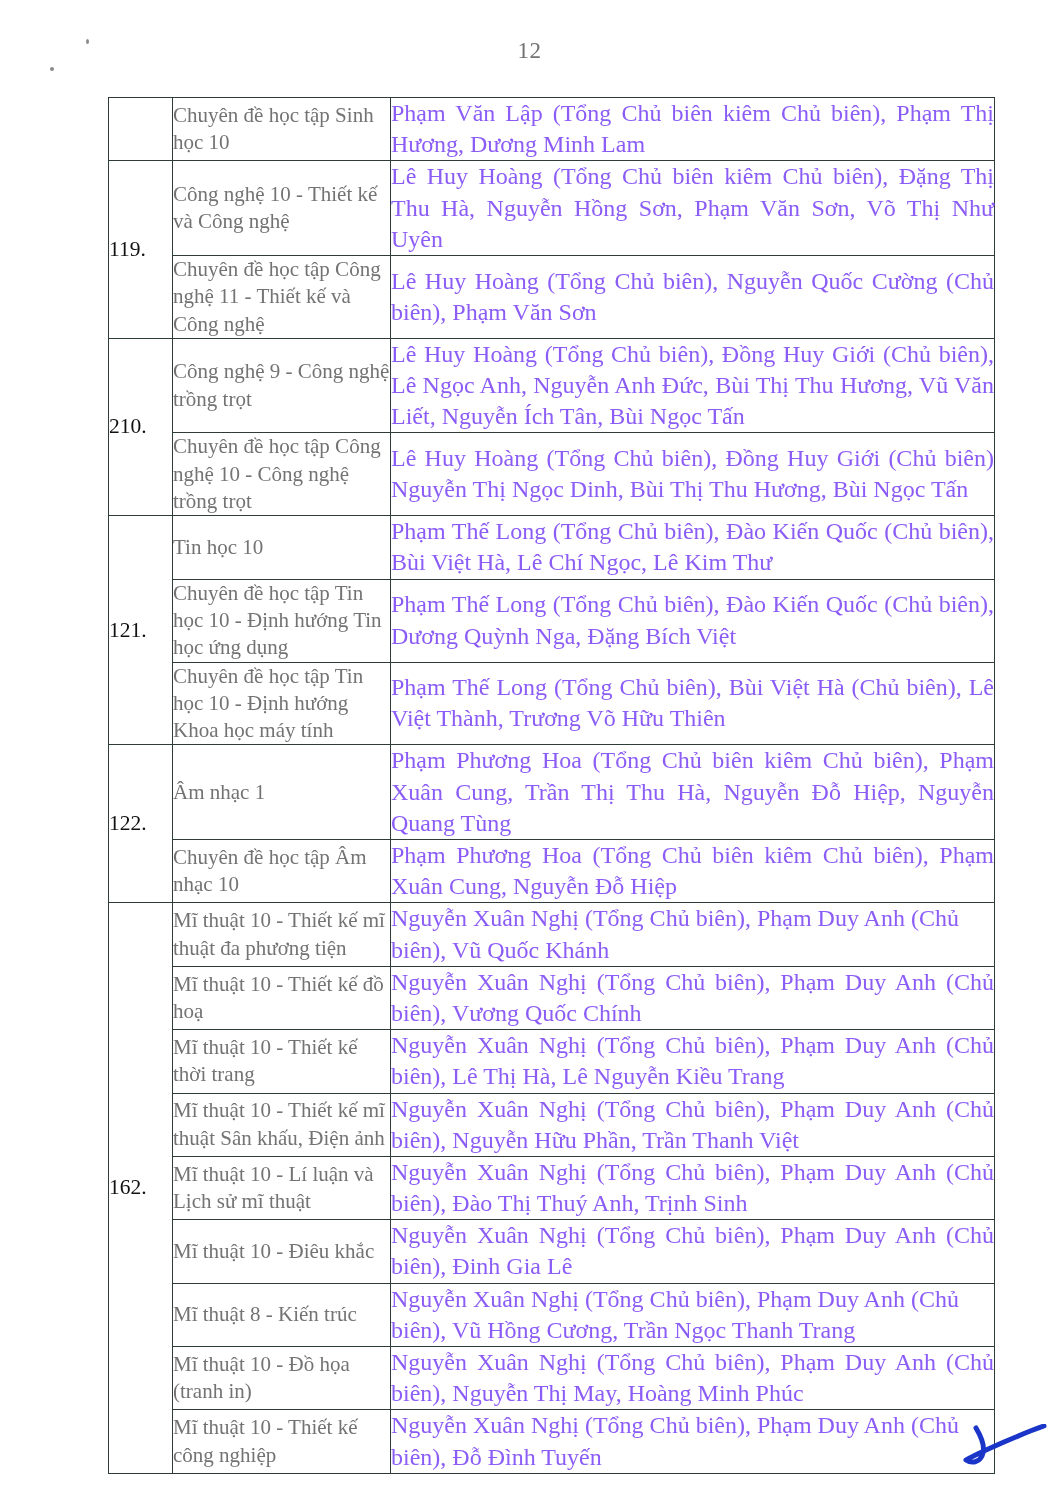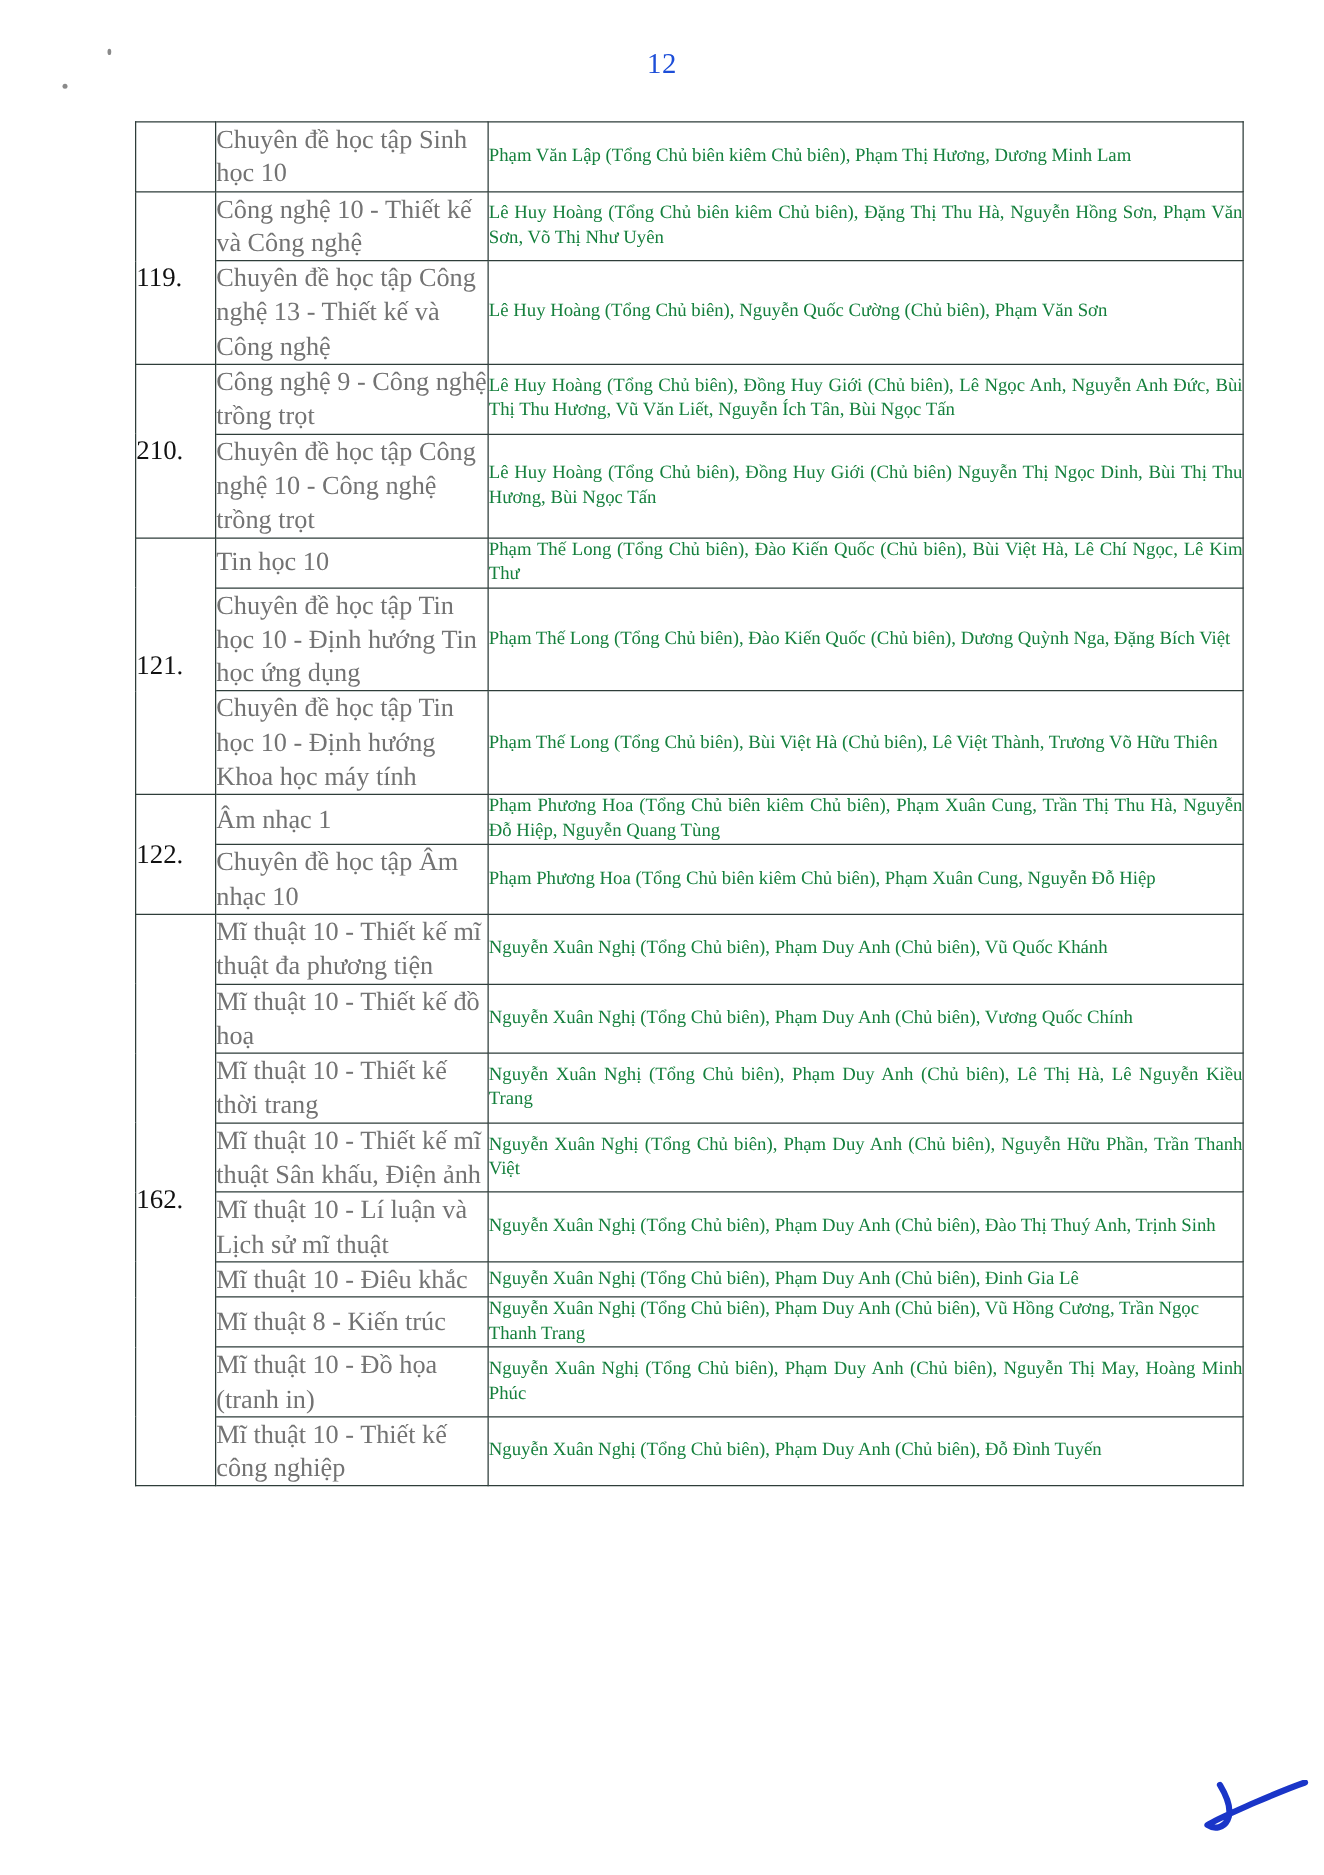--- a/index.html
+++ b/index.html
@@ -24,21 +24,21 @@
 
   
   .page-number {
     position: absolute;
     top: 38px;
     left: 0;
     width: 1059px;
     text-align: center;
     font-size: 23px;
     letter-spacing: 0.5px;
-    color: #1d4ed8;
+    color: #737373;
   }
 
   
   .speck {
     position: absolute;
     background: #8a8a8a;
     border-radius: 50%;
   }
   .speck-a { left: 86px; top: 39px; width: 3px; height: 5px; }
   .speck-b { left: 50px; top: 67px; width: 4px; height: 4px; }
@@ -70,26 +70,26 @@
     padding: 2px 4px;
   }
   .cell-title {
     font-size: 21px;
     line-height: 1.30;
     padding: 5px 8px 6px 11px;
     text-align: left;
     color: #737373;
   }
   .cell-authors {
-    font-size: 15px;
+    font-size: 24px;
     line-height: 1.30;
     padding: 5px 10px 6px 11px;
     text-align: justify;
     text-justify: inter-word;
-    color: #15803d;
+    color: #8b5cf6;
     hyphens: none;
   }
   .cell-authors.flush { text-align: left; }
 
   
   .signature {
     position: absolute;
     left: 952px;
     top: 1424px;
     width: 100px;
@@ -118,21 +118,21 @@
           <td class="cell-num" rowspan="1"></td>
           <td class="cell-title">Chuyên đề học tập Sinh học 10</td>
           <td class="cell-authors">Phạm Văn Lập (Tổng Chủ biên kiêm Chủ biên), Phạm Thị Hương, Dương Minh Lam</td>
         </tr>
         <tr>
           <td class="cell-num" rowspan="2">119.</td>
           <td class="cell-title">Công nghệ 10 - Thiết kế và Công nghệ</td>
           <td class="cell-authors">Lê Huy Hoàng (Tổng Chủ biên kiêm Chủ biên), Đặng Thị Thu Hà, Nguyễn Hồng Sơn, Phạm Văn Sơn, Võ Thị Như Uyên</td>
         </tr>
         <tr>
-          <td class="cell-title">Chuyên đề học tập Công nghệ 13 - Thiết kế và Công nghệ</td>
+          <td class="cell-title">Chuyên đề học tập Công nghệ 11 - Thiết kế và Công nghệ</td>
           <td class="cell-authors">Lê Huy Hoàng (Tổng Chủ biên), Nguyễn Quốc Cường (Chủ biên), Phạm Văn Sơn</td>
         </tr>
         <tr>
           <td class="cell-num" rowspan="2">210.</td>
           <td class="cell-title">Công nghệ 9 - Công nghệ trồng trọt</td>
           <td class="cell-authors">Lê Huy Hoàng (Tổng Chủ biên), Đồng Huy Giới (Chủ biên), Lê Ngọc Anh, Nguyễn Anh Đức, Bùi Thị Thu Hương, Vũ Văn Liết, Nguyễn Ích Tân, Bùi Ngọc Tấn</td>
         </tr>
         <tr>
           <td class="cell-title">Chuyên đề học tập Công nghệ 10 - Công nghệ trồng trọt</td>
           <td class="cell-authors">Lê Huy Hoàng (Tổng Chủ biên), Đồng Huy Giới (Chủ biên) Nguyễn Thị Ngọc Dinh, Bùi Thị Thu Hương, Bùi Ngọc Tấn</td>

